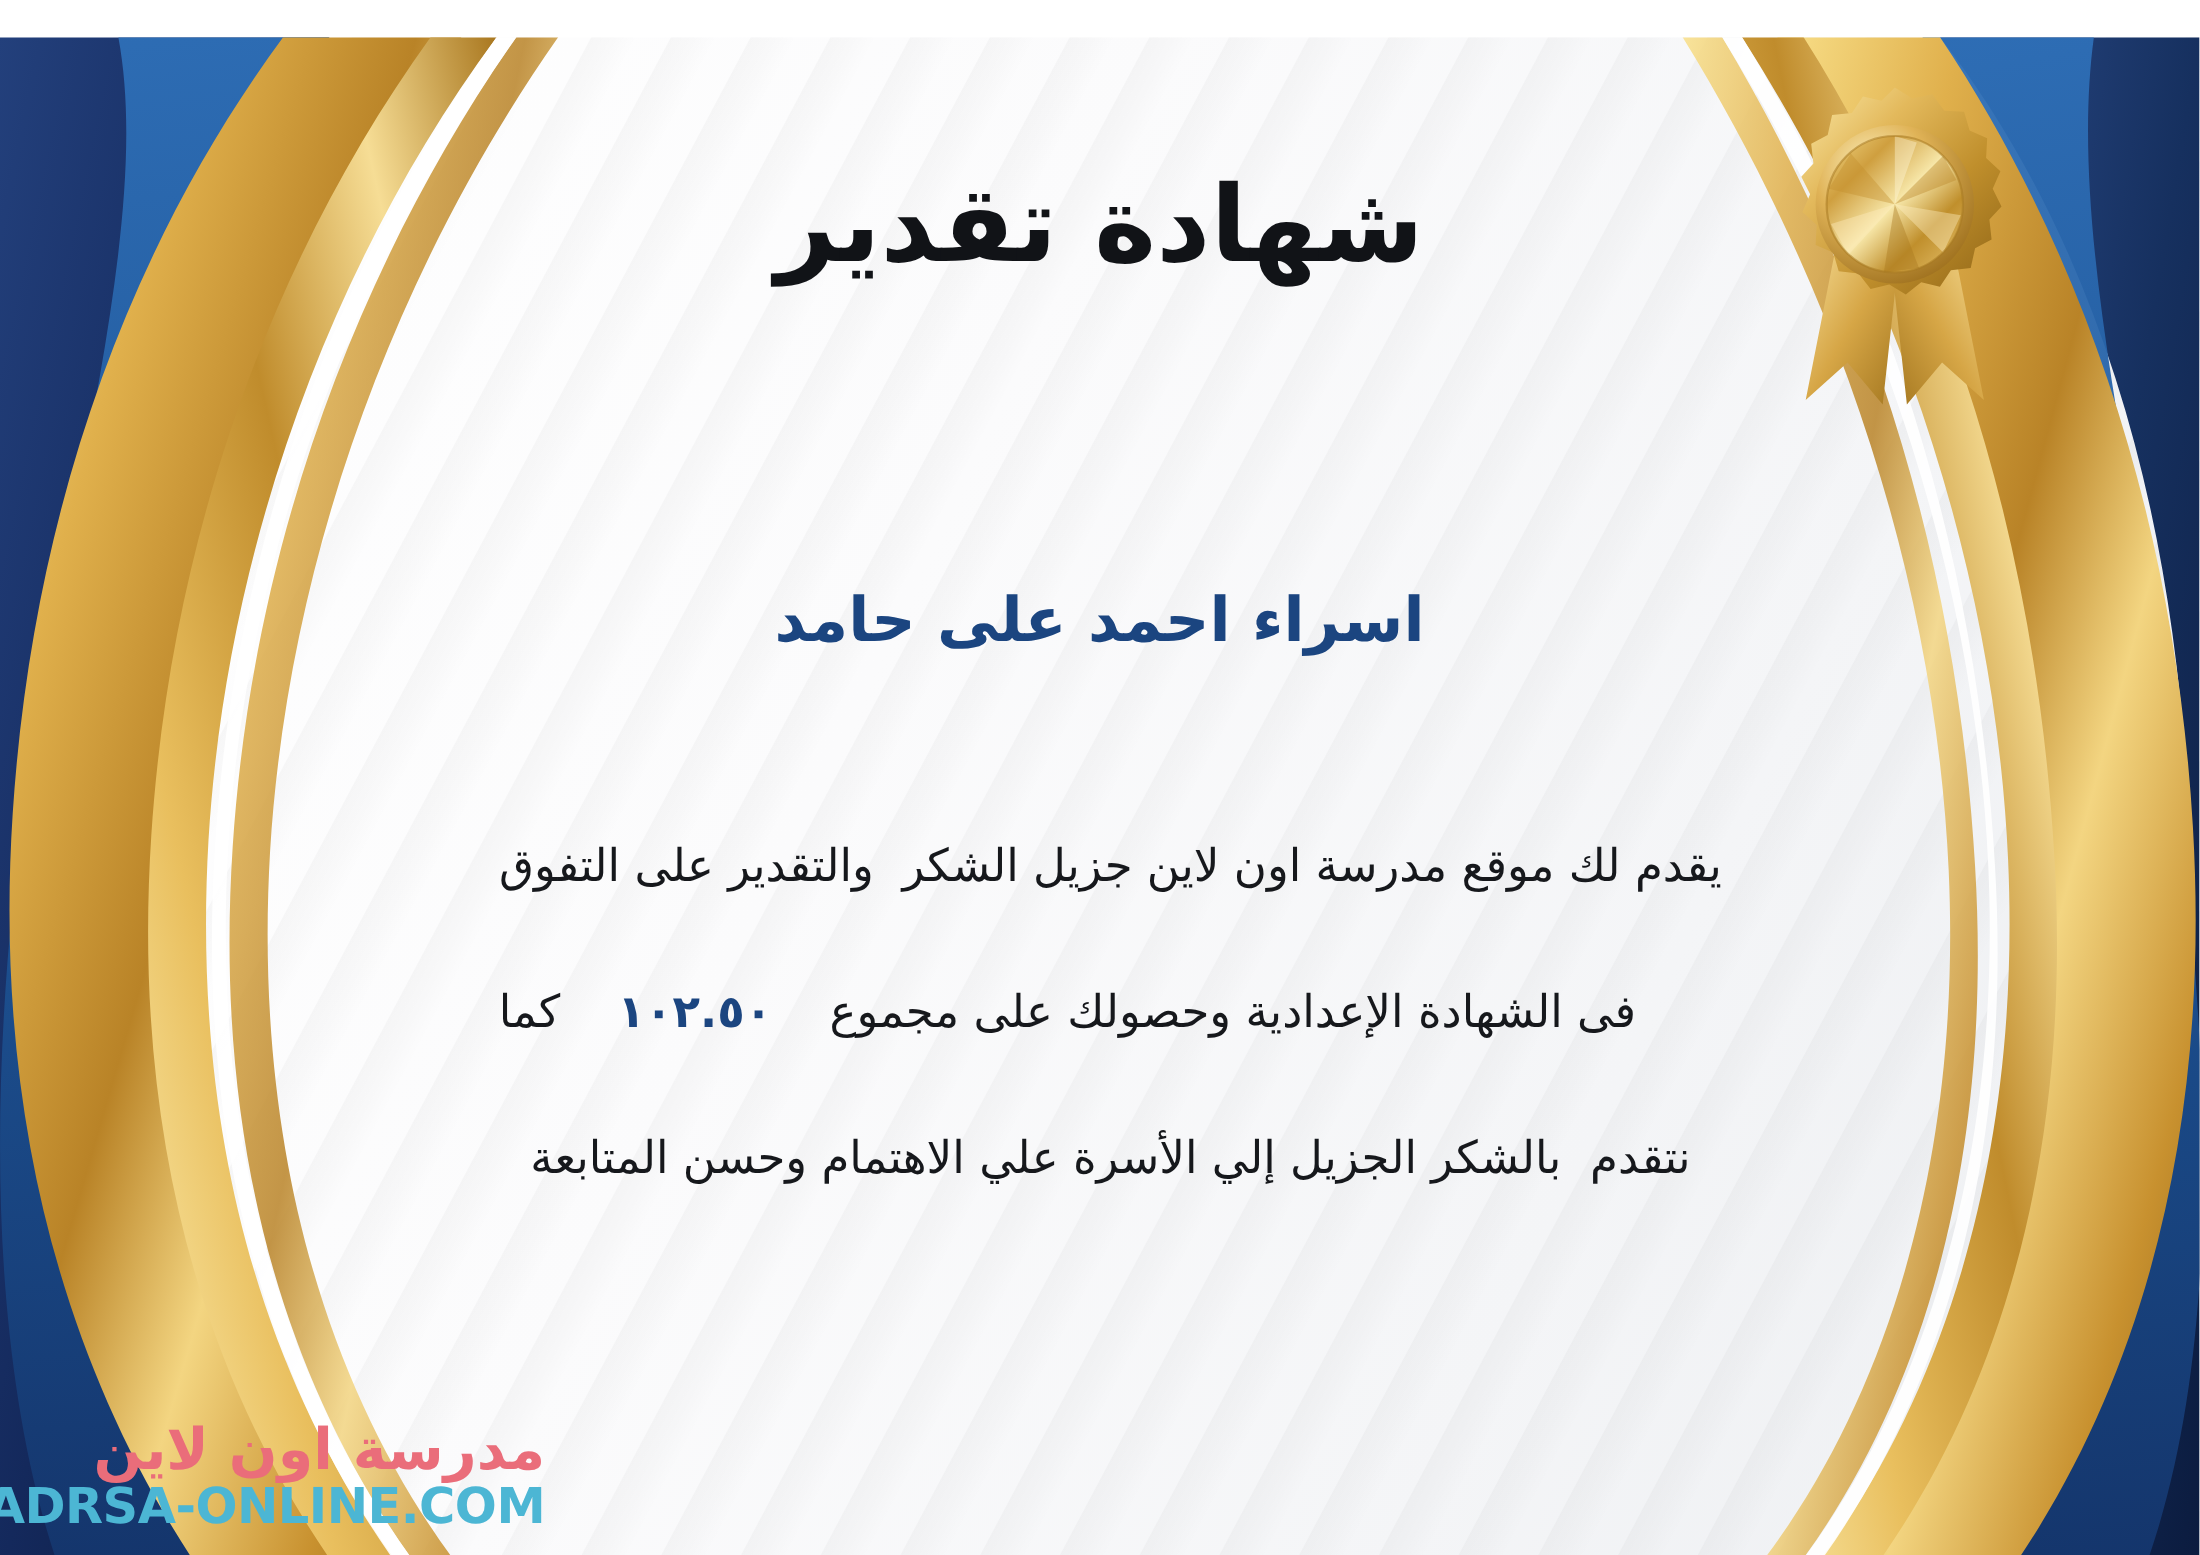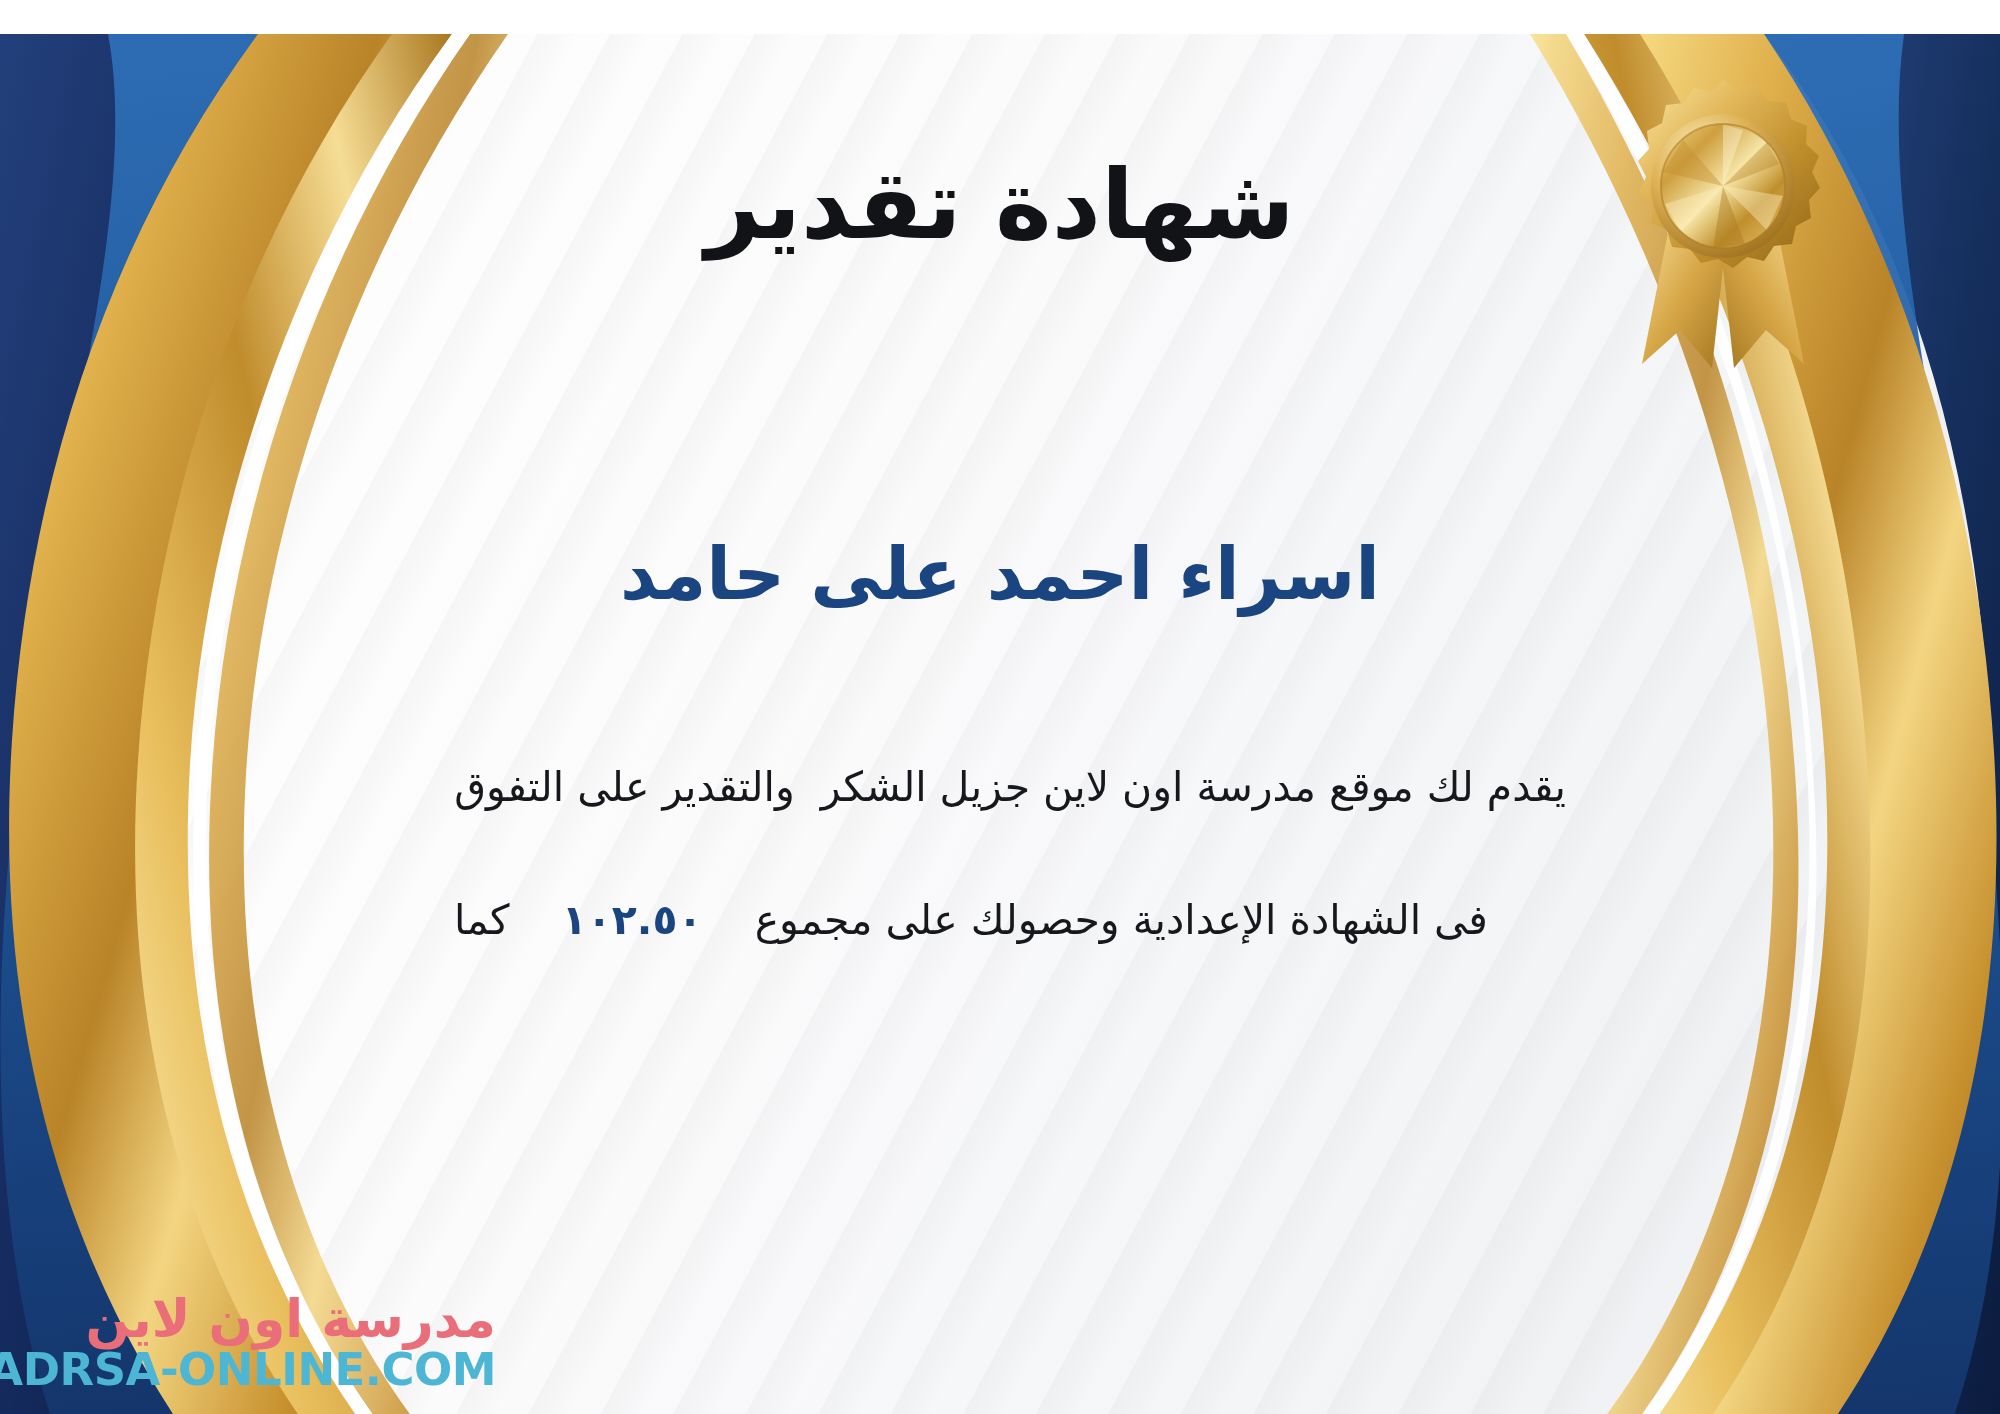--- a/index.html
+++ b/index.html
@@ -34,21 +34,21 @@
   .title{
     position:absolute;top:118px;left:0;right:0;
     text-align:center;
     font-size:96px;line-height:1.12;font-weight:700;
     color:#111317;letter-spacing:0px;
     direction:rtl;
   }
   .student-name{
     position:absolute;top:498px;left:0;right:0;
     text-align:center;
-    font-size:72px;line-height:1.18;font-weight:700;
+    font-size:56px;line-height:1.18;font-weight:700;
     color:#1b4580;direction:rtl;
   }
   .body-text{
     position:absolute;top:720px;left:60px;right:40px;
     text-align:center;direction:rtl;
     font-size:41px;line-height:1.62;font-weight:400;color:#16181c;
   }
   .body-text .line{display:block;white-space:pre-wrap;}
   .score{color:#1b4580;font-weight:700;}
   .closing{
@@ -231,20 +231,21 @@
 
   <div class="title">شهادة تقدير</div>
 
   <div class="student-name">اسراء احمد على حامد</div>
 
   <div class="body-text">
     <span class="line">يقدم لك موقع مدرسة اون لاين جزيل الشكر  والتقدير على التفوق</span>
     <span class="line">
       <span>فى الشهادة الإعدادية وحصولك على مجموع</span><span>&nbsp;&nbsp;&nbsp;&nbsp;</span><span class="score">١٠٢.٥٠</span><span>&nbsp;&nbsp;&nbsp;&nbsp;</span><span>كما</span>
     </span>
+    <span class="line">نتقدم  بالشكر الجزيل إلي الأسرة علي الاهتمام وحسن المتابعة</span>
   </div>
 
 
   <div class="brand">
     <div class="brand-row">
       <div class="brand-text">
         <div class="brand-ar">مدرسة اون لاين</div>
         <div class="brand-en">MADRSA-ONLINE.COM</div>
       </div>
 

